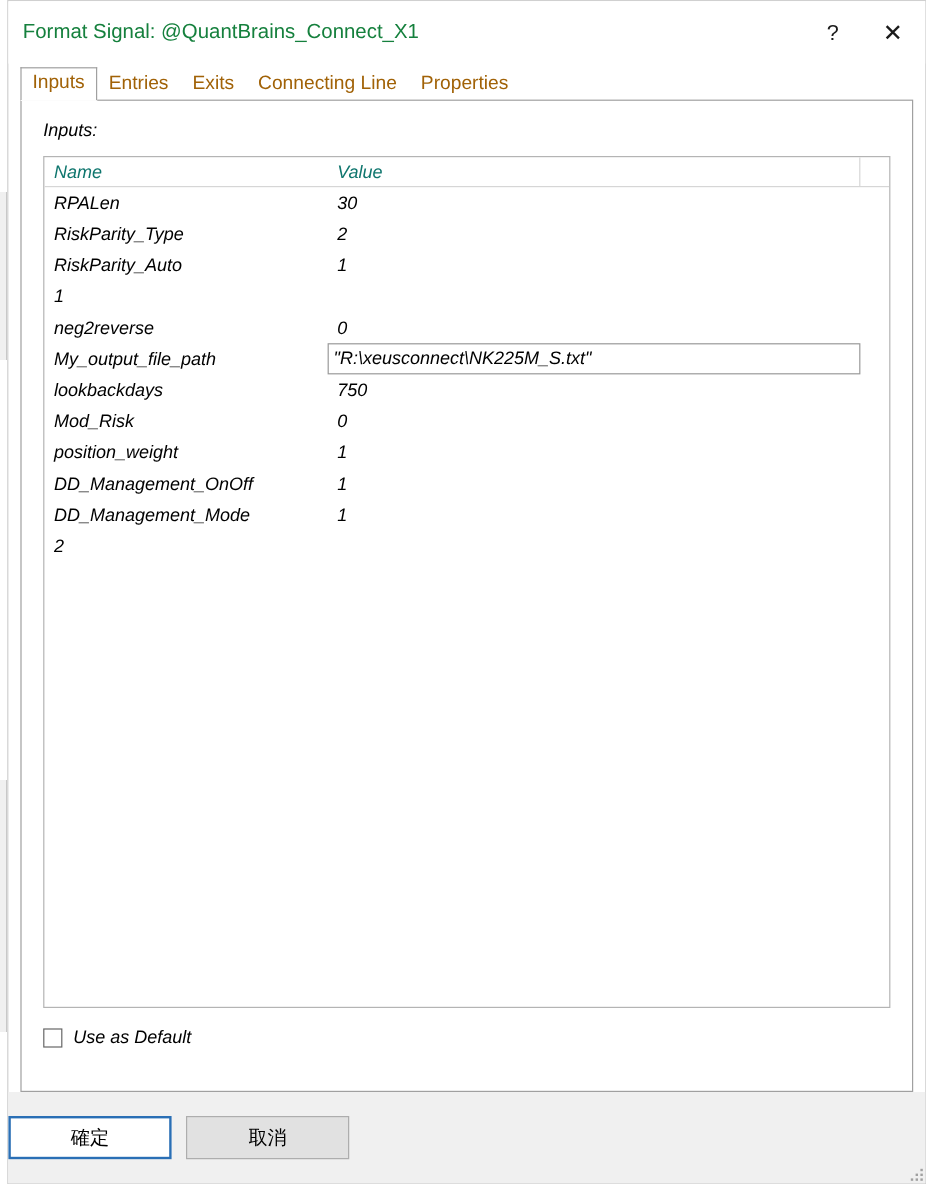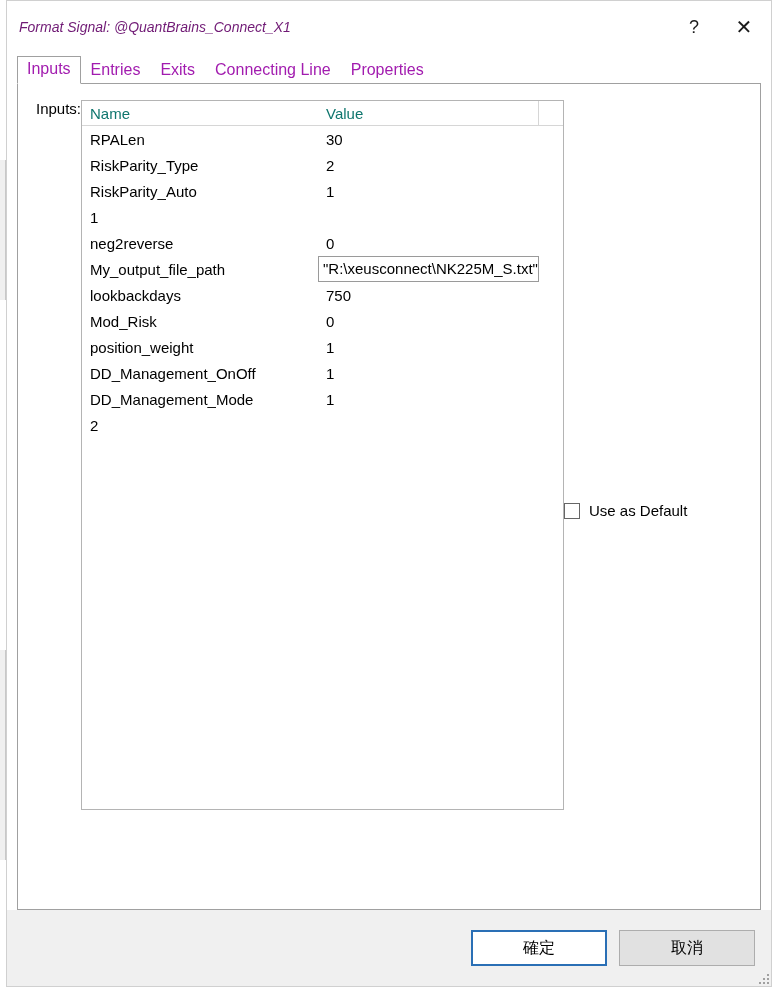--- a/index.html
+++ b/index.html
@@ -42,27 +42,26 @@
 
   
   .titlebar {
     height: 52px;
     display: flex;
     align-items: center;
     background: #ffffff;
     flex: none;
   }
   .title-text {
-    font-size: 14px;
-    color: #701a75;
+    font-size: 17px;
+    color: #15803d;
     padding-left: 12px;
     flex: 1;
     white-space: nowrap;
     overflow: hidden;
-    font-style: italic;
   }
   .title-btn {
     width: 46px;
     height: 40px;
     display: flex;
     align-items: center;
     justify-content: center;
     font-size: 18px;
     color: #1a1a1a;
     cursor: default;
@@ -74,21 +73,21 @@
     display: flex;
     align-items: flex-end;
     padding-left: 10px;
     height: 30px;
     flex: none;
     position: relative;
   }
   .tab {
     padding: 3px 9px 5px 9px;
     font-size: 16px;
-    color: #a21caf;
+    color: #a16207;
     border: 1px solid transparent;
     border-bottom: none;
     background: transparent;
     position: relative;
     top: 1px;
     white-space: nowrap;
     cursor: default;
   }
   .tab.selected {
     border: 1px solid #a0a0a0;
@@ -106,23 +105,24 @@
     flex: 1;
     position: relative;
     box-sizing: border-box;
     display: flex;
     flex-direction: column;
     padding: 0;
   }
   .panel-inner {
     padding: 16px 18px 0 18px;
     display: flex;
-    flex-direction: row;
+    flex-direction: column;
     height: 100%;
     box-sizing: border-box;
+    font-style: italic;
   }
   .inputs-label {
     font-size: 15px;
     margin-bottom: 13px;
   }
 
   
   .grid {
     border: 1px solid #b4b4b4;
     background: #ffffff;
@@ -203,21 +203,20 @@
     cursor: default;
   }
   .default-label { font-size: 15px; }
 
   
   .footer {
     flex: none;
     height: 76px;
     display: flex;
     align-items: center;
-    justify-content: flex-end;
     padding-right: 16px;
     gap: 12px;
     background: #f0f0f0;
   }
   .btn {
     width: 136px;
     height: 36px;
     font-size: 16px;
     display: flex;
     align-items: center;

